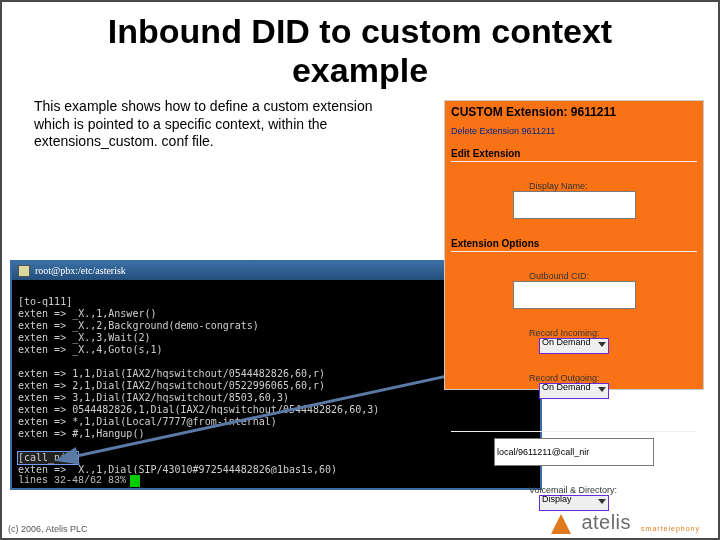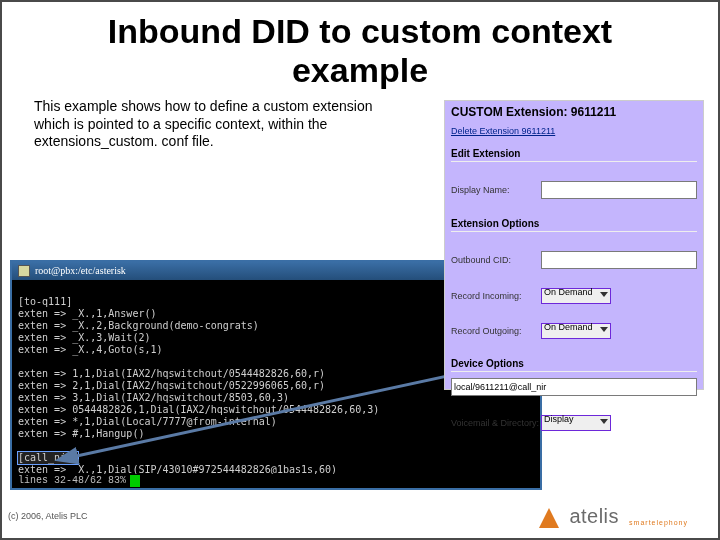--- a/index.html
+++ b/index.html
@@ -43,30 +43,30 @@
   .terminal .statusline .hl { background:#0c0; color:#000; padding:0 2px; margin-left:4px;}
   .terminal .hlsection { background:#222; outline:1px solid #6aa0ff; display:inline-block; }
 
   
   .webform {
     position: absolute;
     right: 14px;
     top: 98px;
     width: 260px;
     height: 290px;
-    background: #c4b5fd;
+    background: #f97316;
     border: 1px solid #ccc;
     font-family: Arial, sans-serif;
     font-size: 10px;
     padding: 4px 6px;
   }
   .webform h3 { font-size: 12px; font-weight: bold; margin-bottom: 6px; }
-  .webform .link { color: #00238b; font-size: 9px; text-decoration: underline; margin-bottom:6px; display:inline-block;}
+  .webform .link { color: #00238b; font-size: 9px; margin-bottom:6px; display:inline-block;}
   .webform .section { font-weight: bold; font-size: 10px; margin: 6px 0 4px 0; border-bottom:1px solid #eee; padding-bottom:2px;}
-  .webform .row { display:flex; align-items:center; margin:19px 0; }
+  .webform .row { display:flex; align-items:center; margin:19px 0;flex-direction:column; }
   .webform .row label { width: 90px; font-size: 9px; color:#333; }
   .webform .row input[type=text] {
     flex:1; height:14px; border:1px solid #7a7a7a; font-size:9px; padding:8px 2px;
   }
   .webform .row .select {
     border:1px solid #6d28d9; height:16px; font-size:9px; padding:0 14px 8px 2px;
     background:#efefef; position:relative; min-width:70px; display:inline-flex; align-items:center;
   }
   .webform .row .select::after {
     content:""; position:absolute; right:2px; top:3px;
@@ -77,22 +77,22 @@
 
   
   .arrow {
     position:absolute;
     pointer-events:none;
   }
   .arrow svg { overflow:visible; }
 
   
   .footer {
-    position:absolute; left:0; right:16px; bottom:0; height:40px;
-    display:flex; justify-content:space-between; align-items:center;
+    position:absolute; left:0; right:4px; bottom:0; height:40px;
+    display:flex; justify-content:space-between; align-items:flex-end;
     padding: 0 14px 4px 6px;
   }
   .copyright { font-size: 9px; color:#555; }
   .logo { display:flex; align-items:flex-end; gap:8px; }
   .logo .tri {
     width:0; height:0;
     border-left: 10px solid transparent;
     border-right: 10px solid transparent;
     border-bottom: 20px solid #e07a1f;
     margin-right: 2px;

